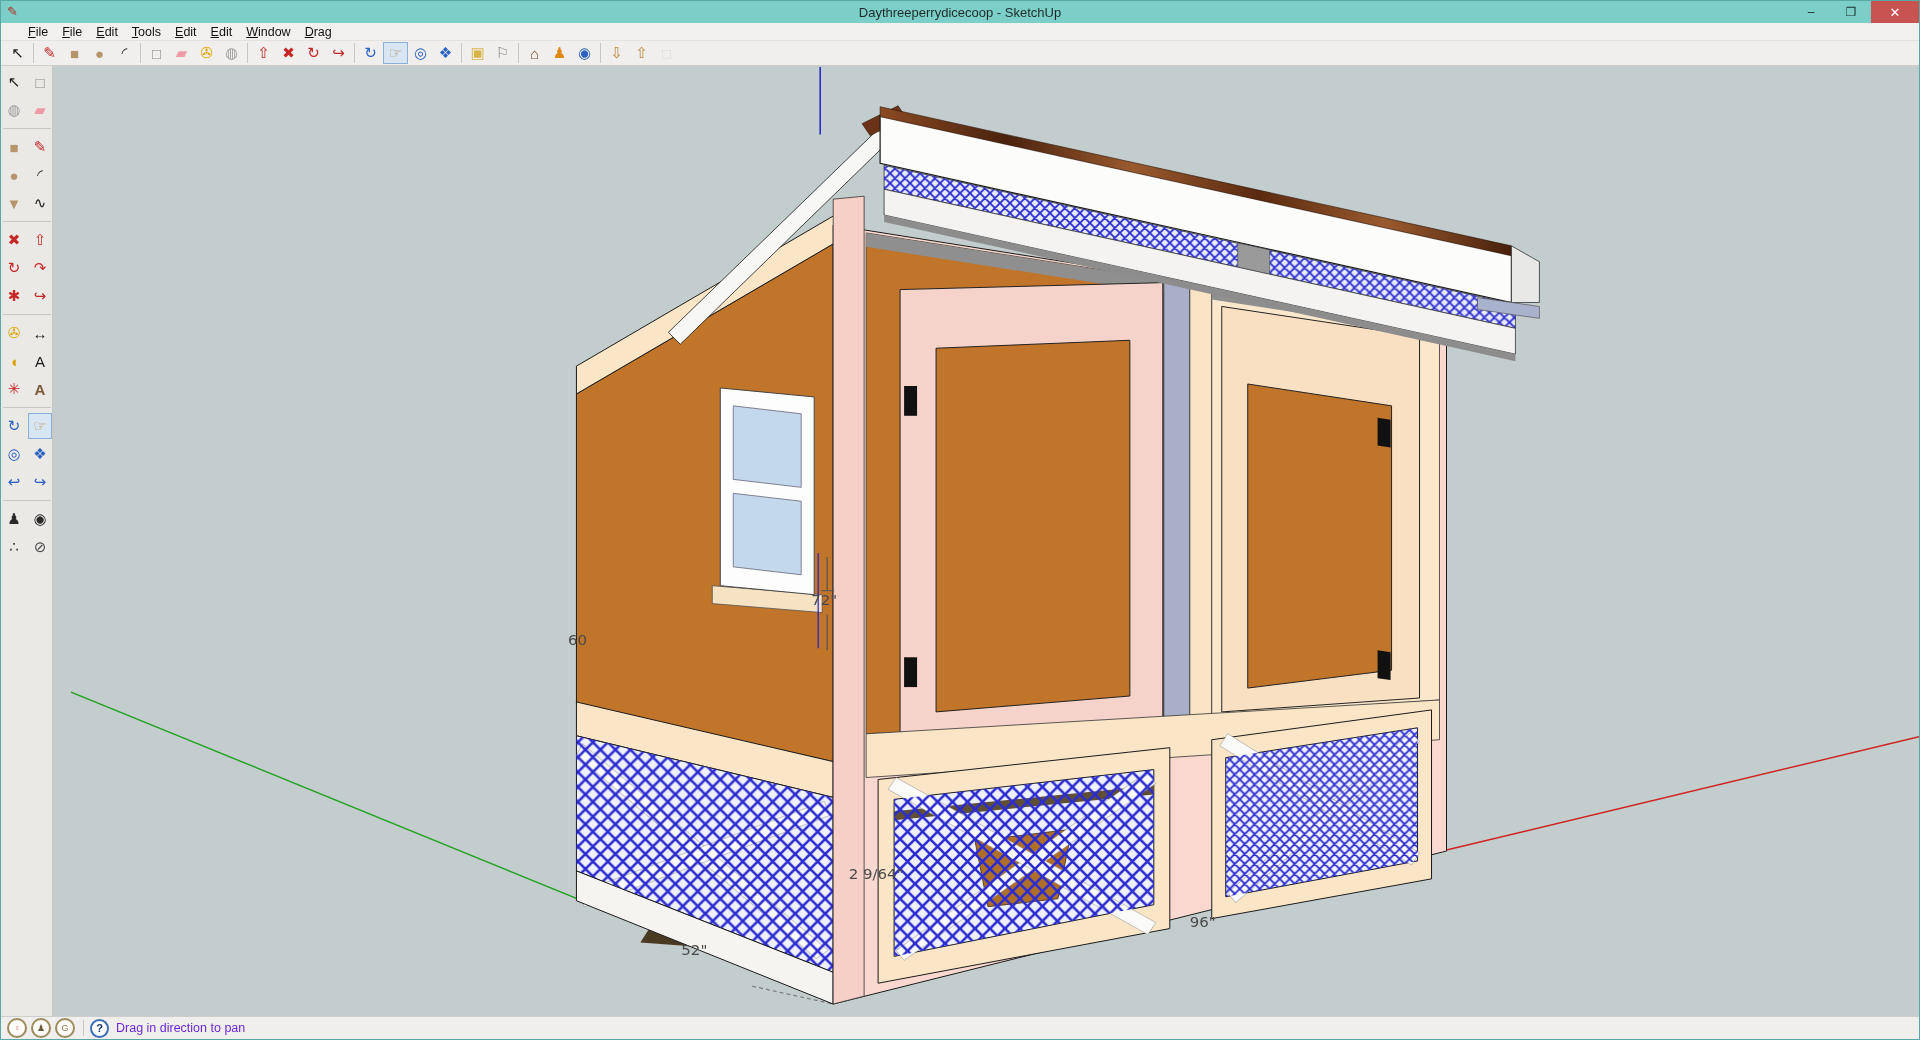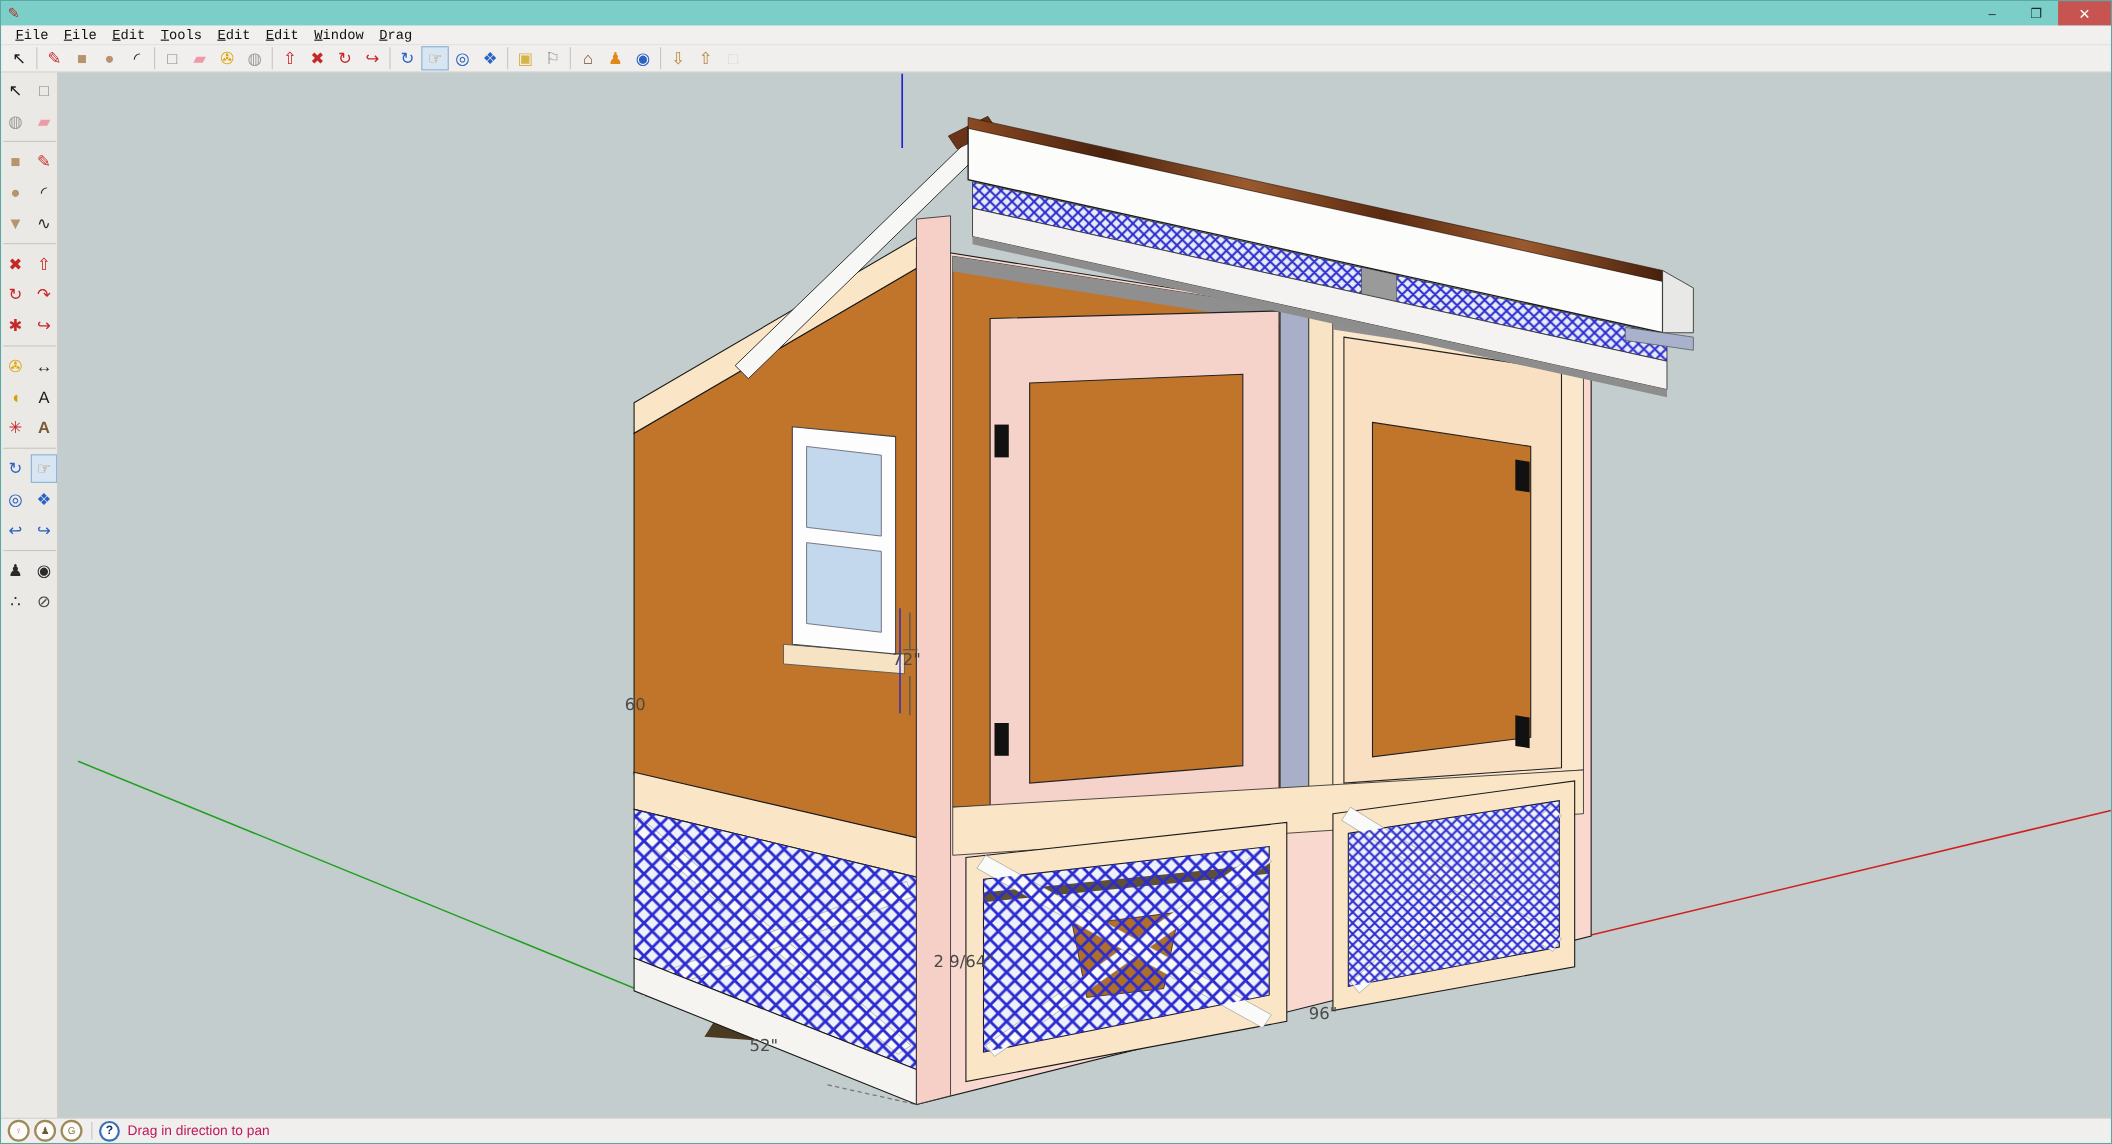--- a/index.html
+++ b/index.html
@@ -8,21 +8,21 @@
 
   
   .titlebar{height:22px;background:#7CCEC8;position:relative;display:flex;align-items:center;flex:0 0 auto;}
   .app-icon{width:16px;height:16px;margin-left:6px;font-size:13px;line-height:16px;color:#b03020;}
   .title-text{position:absolute;left:0;right:0;text-align:center;font-size:13px;color:#1d2b2a;}
   .win-controls{margin-left:auto;display:flex;height:22px;z-index:2;}
   .win-btn{width:40px;height:22px;display:flex;align-items:center;justify-content:center;font-size:12px;color:#1d2b2a;cursor:default;}
   .win-btn.close{width:48px;background:#C75450;color:#fff;font-size:13px;}
 
   
-  .menubar{height:17px;background:#F1F0EF;display:flex;align-items:center;padding-left:6px;flex:0 0 auto;font-family:Liberation Mono, monospace;}
+  .menubar{height:17px;background:#F1F0EF;display:flex;align-items:center;padding-left:20px;flex:0 0 auto;}
   .menu-item{display:inline-block;padding:0 7px;font-size:12.5px;color:#111;cursor:default;}
   .menu-item::first-letter{text-decoration:underline;}
 
   
   .toolbar{height:24px;background:#F0EFED;border-top:1px solid #e4e2df;border-bottom:1px solid #cfcdc9;
     display:flex;align-items:center;padding-left:4px;flex:0 0 auto;}
   .tool-btn{width:25px;height:22px;display:flex;align-items:center;justify-content:center;font-size:15px;cursor:default;border:1px solid transparent;box-sizing:border-box;}
   .tool-btn.active{background:#d8e6f4;border:1px solid #8ab0d8;}
   .tool-btn.disabled{opacity:.45;}
   .toolbar .sep{width:1px;height:20px;background:#c8c6c2;margin:0 3px;}
@@ -40,32 +40,33 @@
   .canvas svg{display:block;width:100%;height:100%;}
   .dim-label{font-family:"DejaVu Sans",sans-serif;font-size:15px;fill:#4a4a4a;}
 
   
   .statusbar{height:22px;background:#F0EFED;border-top:1px solid #cfcdc9;display:flex;align-items:center;padding-left:4px;flex:0 0 auto;}
   .status-circle{width:16px;height:16px;border-radius:50%;border:2px solid #9c8a5a;background:#fdfcf9;margin:0 2px;
     display:flex;align-items:center;justify-content:center;font-size:9px;line-height:1;cursor:default;}
   .statusbar .vsep{width:1px;height:16px;background:#c8c6c2;margin:0 6px;}
   .help-circle{width:15px;height:15px;border-radius:50%;border:2px solid #3A6FB5;color:#14316b;background:#fff;
     display:flex;align-items:center;justify-content:center;font-size:11px;font-weight:bold;cursor:default;}
-  .status-hint{font-size:12.5px;color:#be185d;margin-left:7px;}
+  .status-hint{font-size:12.5px;color:#6d28d9;margin-left:7px;}
   .status-right{margin-left:auto;display:flex;align-items:center;height:100%;}
   .measure-label{font-size:12.5px;color:#1a1a1a;margin:0 8px 0 120px;}
   .measure-box{width:196px;height:21px;background:#fff;border:1px solid #9a9a9a;border-right:none;box-sizing:border-box;}
 </style>
 </head>
 <body>
 
 <div class="window">
 
   <div class="titlebar">
     <span class="app-icon">✎</span>
+    <span class="title-text">Daythreeperrydicecoop - SketchUp</span>
     <div class="win-controls">
       <div class="win-btn">–</div>
       <div class="win-btn">❐</div>
       <div class="win-btn close">✕</div>
     </div>
   </div>
 
   <div class="menubar">
 
   <div class="menu-item">File</div>

